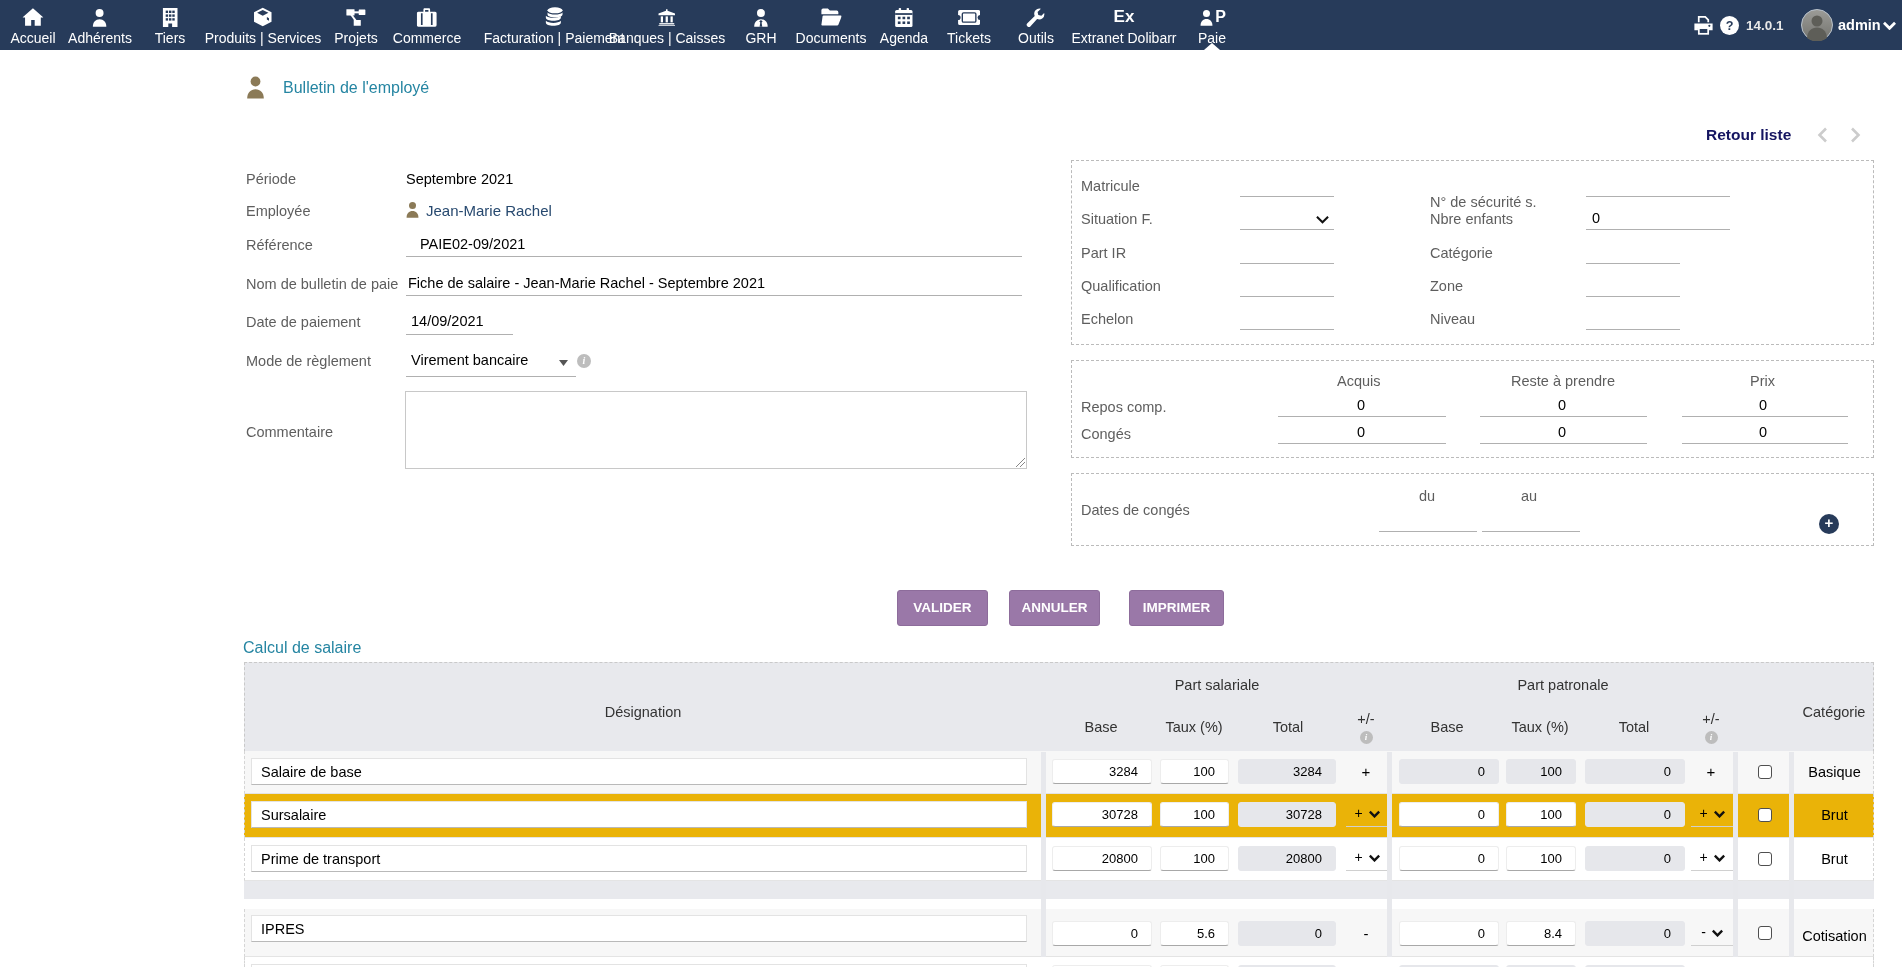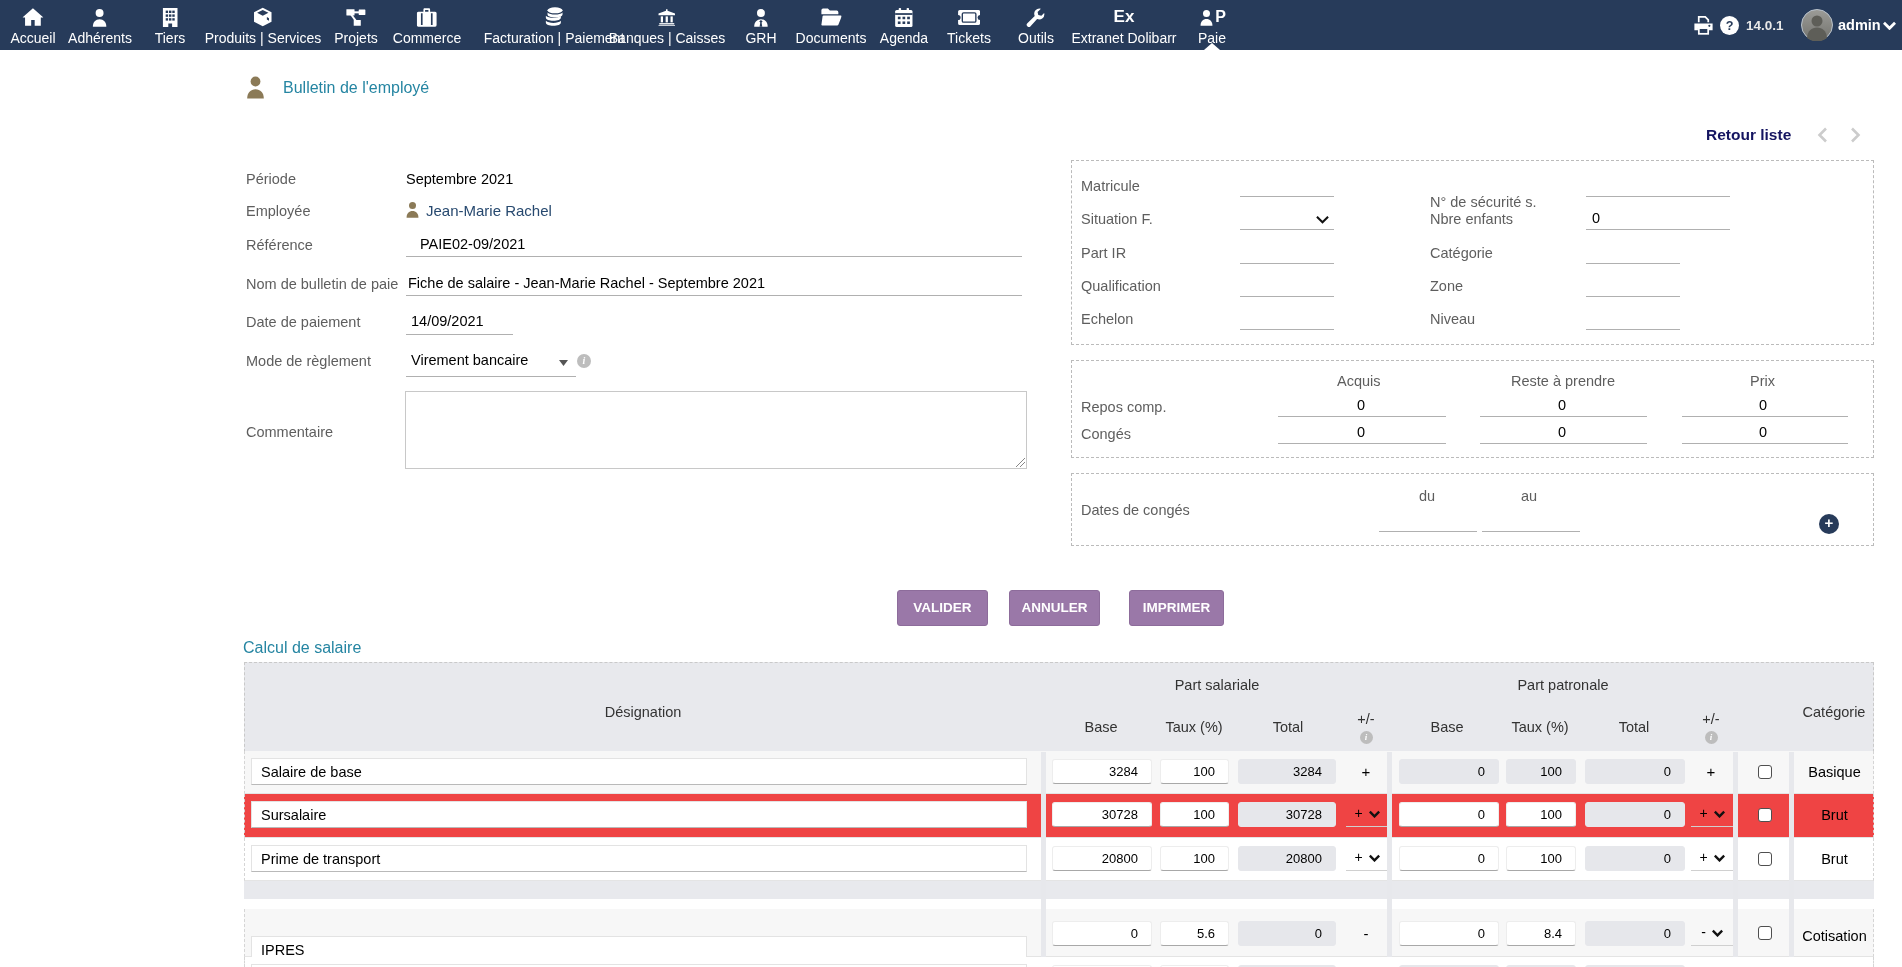--- a/index.html
+++ b/index.html
@@ -397,21 +397,21 @@
       <div class="num" style="left:915px; width:69px;">100</div>
       <div class="num tot" style="left:993px; width:98px;">3284</div>
       <div class="pm" style="left:1106px;">+</div>
       <div class="num tot" style="left:1154px;">0</div>
       <div class="num tot" style="left:1261px; width:70px;">100</div>
       <div class="num tot" style="left:1340px;">0</div>
       <div class="pm" style="left:1451px;">+</div>
       <div class="cb"></div>
       <div class="cat">Basique</div>
     </div>
-    <div class="abs trow" style="top:744px; height:44px; background:#ef4444;">
+    <div class="abs trow" style="top:744px; height:44px; background:#eab308;">
       <div class="des">Sursalaire</div>
       <div class="num" style="left:807px;">30728</div>
       <div class="num" style="left:915px; width:69px;">100</div>
       <div class="num tot" style="left:993px; width:98px;">30728</div>
       <div class="sel" style="left:1101px;"><span>+</span><svg width="11" height="8" viewBox="0 0 14 9">
             <path fill="none" stroke="#111" stroke-width="3.1" d="M1 1.5l6 6 6-6"></path>
           </svg></div>
       <div class="num" style="left:1154px;">0</div>
       <div class="num" style="left:1261px; width:70px;">100</div>
       <div class="num tot" style="left:1340px;">0</div>
@@ -433,21 +433,21 @@
       <div class="num" style="left:1261px; width:70px;">100</div>
       <div class="num tot" style="left:1340px;">0</div>
       <div class="sel" style="left:1446px;"><span>+</span><svg width="11" height="8" viewBox="0 0 14 9">
             <path fill="none" stroke="#111" stroke-width="3.1" d="M1 1.5l6 6 6-6"></path>
           </svg></div>
       <div class="cb"></div>
       <div class="cat">Brut</div>
     </div>
     <div class="abs" style="left:35px; top:831px; width:1630px; height:18px; background:#e8e9ed;"></div>
     <div class="abs trow" style="top:859px; height:48px; background:#f7f7f7;">
-      <div class="des" style="top:6px;margin-top:21px;">IPRES</div>
+      <div class="des" style="top:6px;">IPRES</div>
       <div class="num" style="left:807px; top:12px;">0</div>
       <div class="num" style="left:915px; width:69px; top:12px;">5.6</div>
       <div class="num tot" style="left:993px; width:98px; top:12px;">0</div>
       <div class="pm" style="left:1106px; top:12px;">-</div>
       <div class="num" style="left:1154px; top:12px;">0</div>
       <div class="num" style="left:1261px; width:70px; top:12px;">8.4</div>
       <div class="num tot" style="left:1340px; top:12px;">0</div>
       <div class="sel" style="left:1446px; top:12px;"><span>-</span><svg width="11" height="8" viewBox="0 0 14 9">
             <path fill="none" stroke="#111" stroke-width="3.1" d="M1 1.5l6 6 6-6"></path>
           </svg></div>

